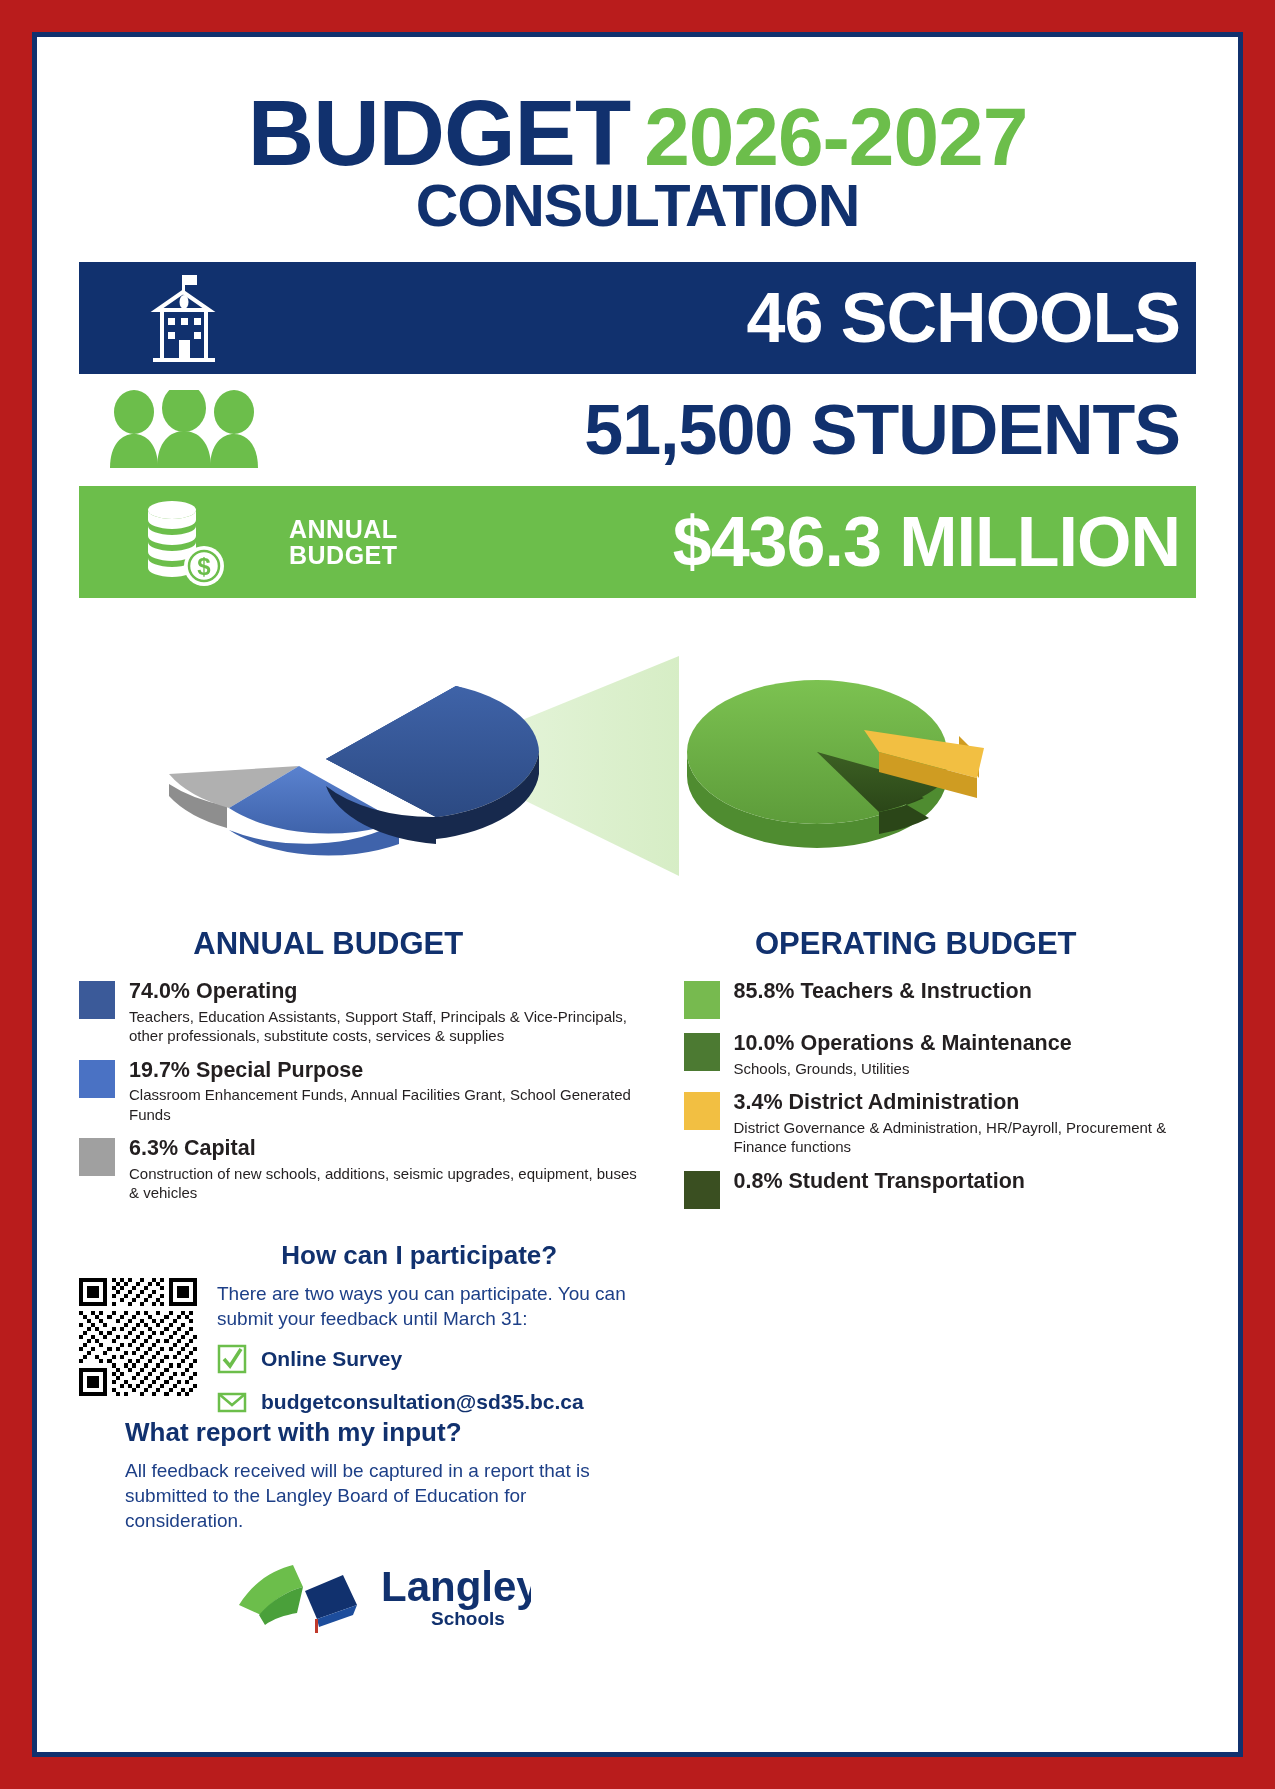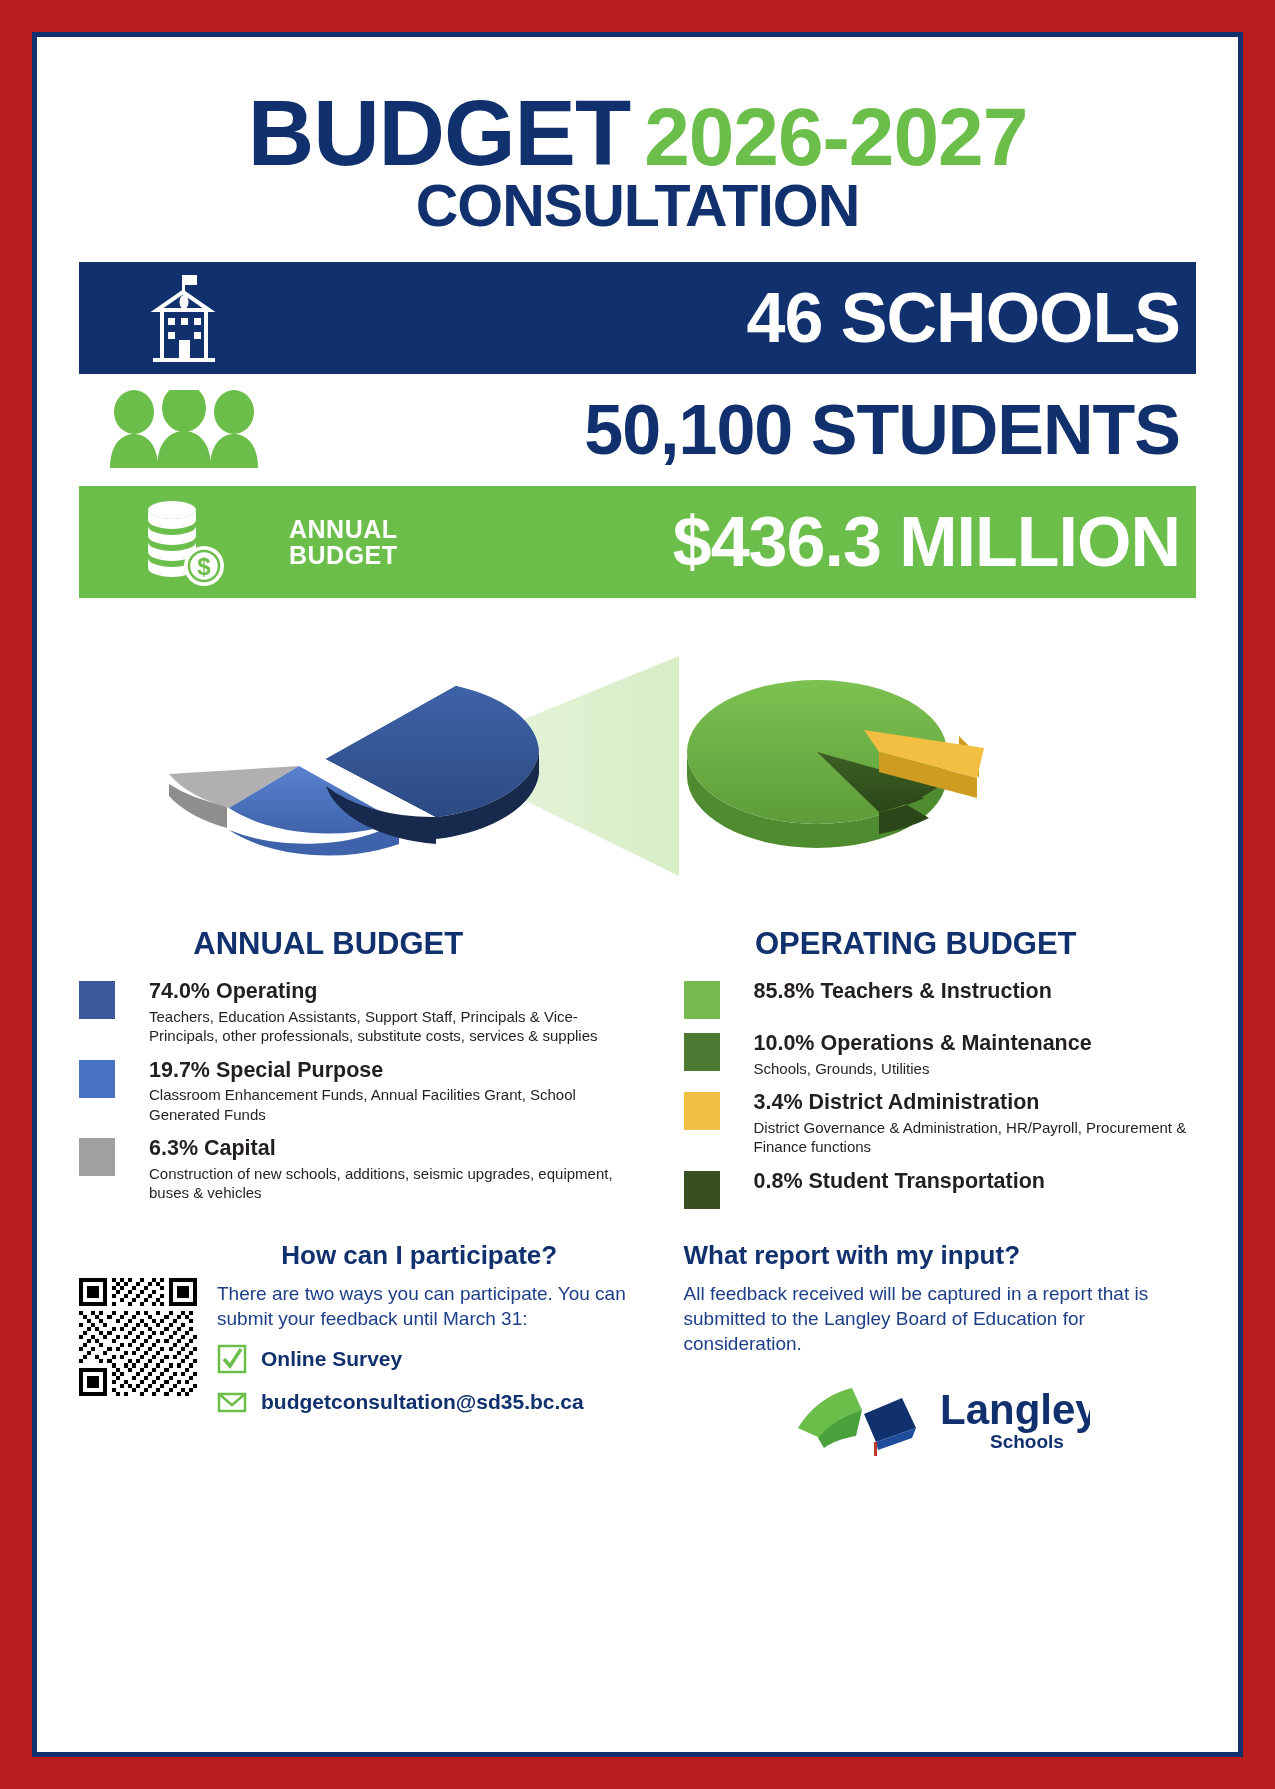--- a/index.html
+++ b/index.html
@@ -70,36 +70,36 @@
   
   .legend-row { display: flex; margin-top: 10px; }
   .legend-col { width: 50%; }
   .legend-col.right { padding-left: 46px; }
   .legend-head {
     font-size: 31px; font-weight: 700; color: #11316e;
     text-align: center; letter-spacing: 0px; margin-bottom: 16px;
   }
   .legend-head.left-head { padding-right: 60px; }
   .legend-head.right-head { padding-right: 48px; }
-  .legend-item { display: flex; margin-bottom: 11px; gap: 20px; }
+  .legend-item { display: flex; margin-bottom: 11px; }
   .swatch {
     width: 36px; height: 38px; flex: 0 0 36px;
     margin-right: 14px; margin-top: 3px;
   }
   .legend-text { flex: 1; }
   .legend-title {
     font-size: 21.5px; font-weight: 700; color: #231f20;
     line-height: 1.25; margin-bottom: 2px;
   }
   .legend-desc {
     font-size: 15px; color: #231f20; line-height: 1.28;
   }
 
   
-  .bottom { display: flex; margin-top: 20px; }
+  .bottom { display: flex; margin-top: 20px; flex-direction: column; }
   .bottom-left { width: 50%; display: flex; }
   .bottom-right { width: 50%; padding-left: 46px; }
   .qr { width: 118px; height: 118px; flex: 0 0 118px; margin-top: 38px; }
   .participate-body { flex: 1; padding-left: 20px; }
   .sub-head {
     font-size: 26px; font-weight: 700; color: #11316e;
     margin-bottom: 10px;
   }
   .sub-head.left-sub { text-align: center; padding-right: 16px; }
   .para { font-size: 19px; color: #1d3f87; line-height: 1.32; }
@@ -150,21 +150,21 @@
           <div class="icon-cell">
             <svg width="160" height="80" viewBox="0 0 160 80">
               <ellipse cx="30" cy="22" rx="20" ry="22" fill="#6cbe4b"></ellipse>
               <path d="M6 78 C6 54 18 44 30 44 C42 44 54 54 54 78 Z" fill="#6cbe4b"></path>
               <ellipse cx="80" cy="18" rx="22" ry="24" fill="#6cbe4b"></ellipse>
               <path d="M53 78 C53 52 66 41 80 41 C94 41 107 52 107 78 Z" fill="#6cbe4b"></path>
               <ellipse cx="130" cy="22" rx="20" ry="22" fill="#6cbe4b"></ellipse>
               <path d="M106 78 C106 54 118 44 130 44 C142 44 154 54 154 78 Z" fill="#6cbe4b"></path>
             </svg>
           </div>
-          <div class="val val-blue">50,100 STUDENTS</div>
+          <div class="val val-blue">51,500 STUDENTS</div>
         </div>
 
         <div class="bar bar-budget">
           <div class="icon-cell">
             <svg width="100" height="92" viewBox="0 0 100 92">
               <ellipse cx="38" cy="14" rx="24" ry="9" fill="#fff"></ellipse>
               <path d="M14 14 v10 a24 9 0 0 0 48 0 v-10 a24 9 0 0 1 -48 0" fill="#fff"></path>
               <path d="M14 30 v10 a24 9 0 0 0 48 0 v-10 a24 9 0 0 1 -48 0" fill="#fff"></path>
               <path d="M14 46 v10 a24 9 0 0 0 48 0 v-10 a24 9 0 0 1 -48 0" fill="#fff"></path>
               <path d="M14 62 v10 a24 9 0 0 0 48 0 v-10 a24 9 0 0 1 -48 0" fill="#fff"></path>

